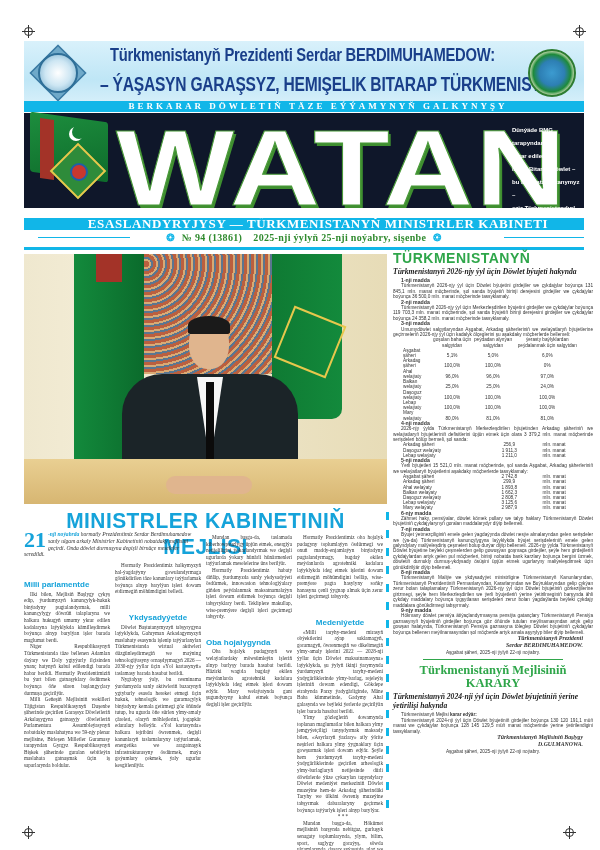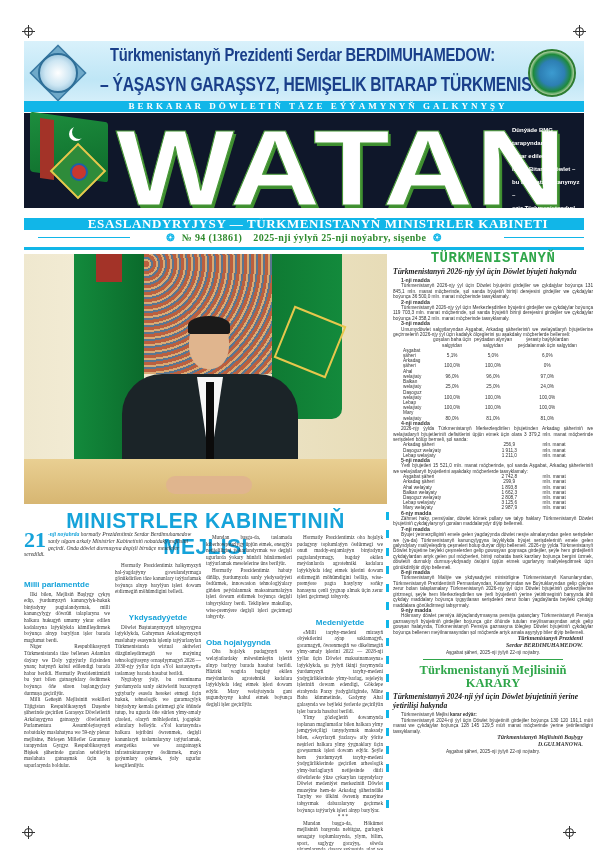--- a/index.html
+++ b/index.html
@@ -78,21 +78,21 @@
   .col { position: absolute; top: 534px; width: 86px; font-size: 5.2px; line-height: 6.6px; text-align: justify; color: #333; }
   .col p { margin-bottom: 0; text-indent: 6px; }
   .col .sub { font-family: "Liberation Sans", sans-serif; font-weight: bold; font-size: 8px; color: #15a3da; text-indent: 0; margin: 20px 0 2px; text-align: left; }
   .col .sub.center { text-align: center; }
   .lead { position: absolute; left: 24px; top: 531px; width: 177px; font-size: 5.6px; line-height: 6.8px; font-style: italic; color: #333; }
   .lead .big { float: left; font-size: 22px; line-height: 18px; font-weight: bold; color: #15a3da; font-style: normal; margin-right: 2px; }
   .lead .hl { color: #15a3da; font-weight: bold; }
 
   
   .right { position: absolute; left: 393px; top: 251px; width: 200px; font-family: "Liberation Sans", sans-serif; font-size: 4.7px; line-height: 5.4px; color: #333; }
-  .right .kn-title { font-family: Liberation Mono, monospace; font-weight: bold; color: #2fa64a; text-align: center; font-size: 14px; line-height: 14px; letter-spacing: 0.5px; }
+  .right .kn-title { font-family: Liberation Sans, sans-serif; font-weight: bold; color: #2fa64a; text-align: left; font-size: 14px; line-height: 14px; letter-spacing: 0.5px; }
   .right .kn-sub { font-family: "Liberation Serif", serif; font-weight: bold; font-style: italic; font-size: 7.6px; line-height: 9px; margin: 2px 0; color: #222; }
   .right .madda { font-weight: bold; font-size: 5.2px; margin-left: 8px; }
   .right p { text-indent: 8px; text-align: justify; }
   .right table { border-collapse: collapse; width: 178px; margin-left: 10px; }
   .right td, .right th { font-weight: normal; font-size: 4.7px; line-height: 5.2px; padding: 0; text-align: center; vertical-align: bottom; }
   .right td:first-child, .right th:first-child { text-align: left; }
   .right .sign { text-align: right; font-family: "Liberation Serif", serif; font-style: italic; font-weight: bold; font-size: 5.8px; line-height: 7px; margin-right: 10px; }
   .right .city { text-align: center; margin: 1px 0; }
   .right .divider { height: 1px; background: #2fa64a; margin: 4px 30px; }
   .right .kr-title { font-family: "Liberation Serif", serif; font-weight: bold; color: #2fa64a; text-align: center; font-size: 12.5px; line-height: 13px; }

